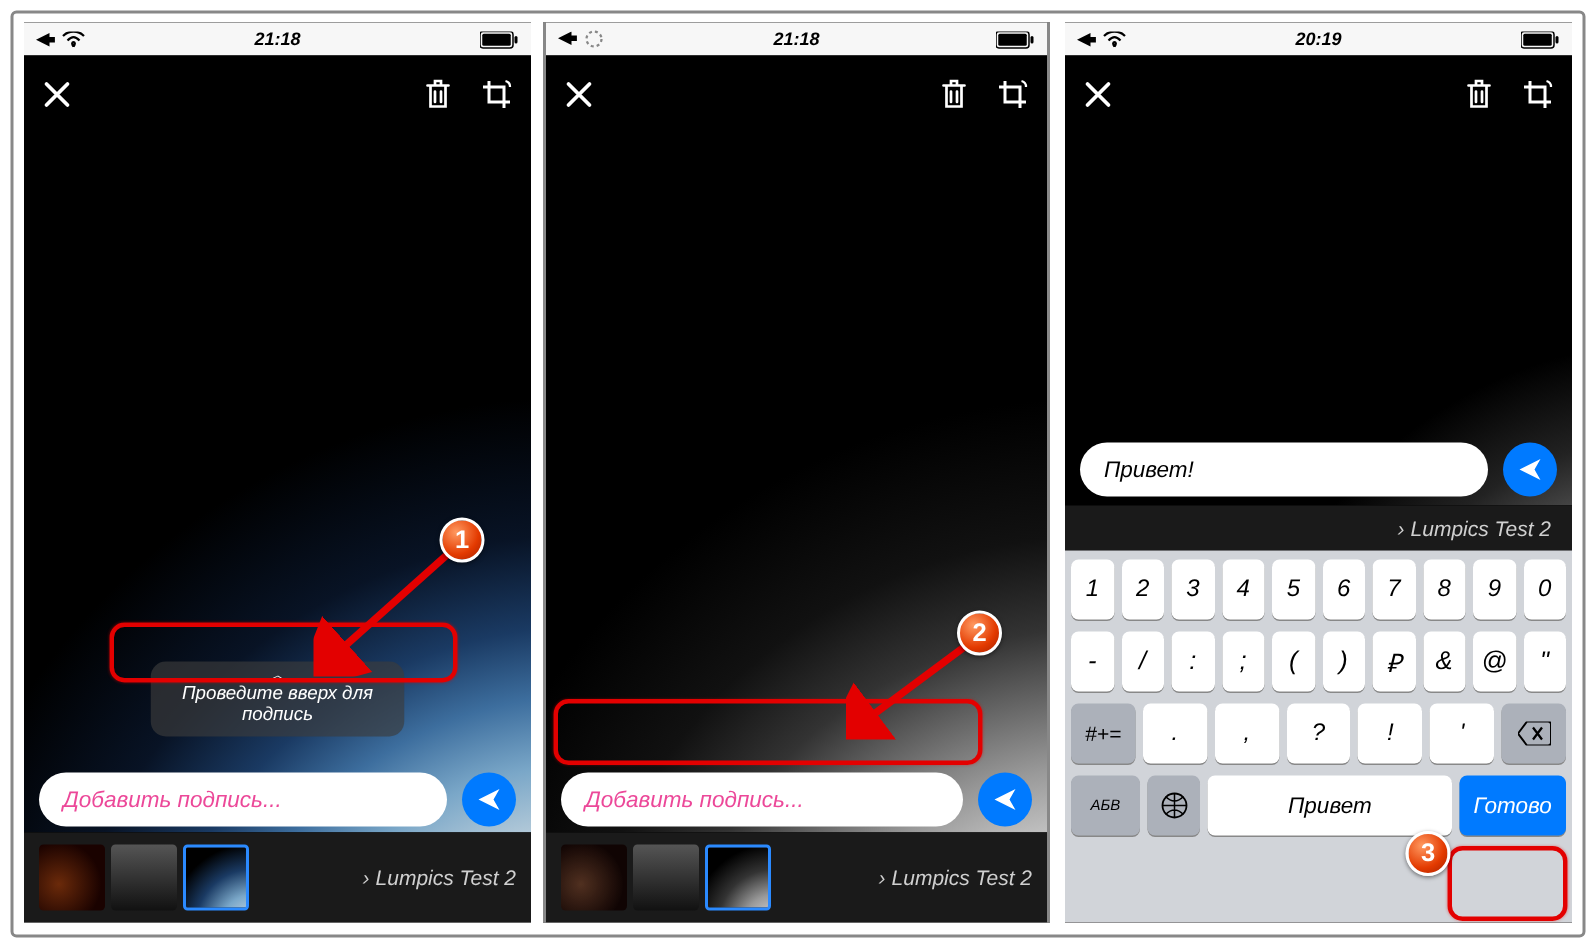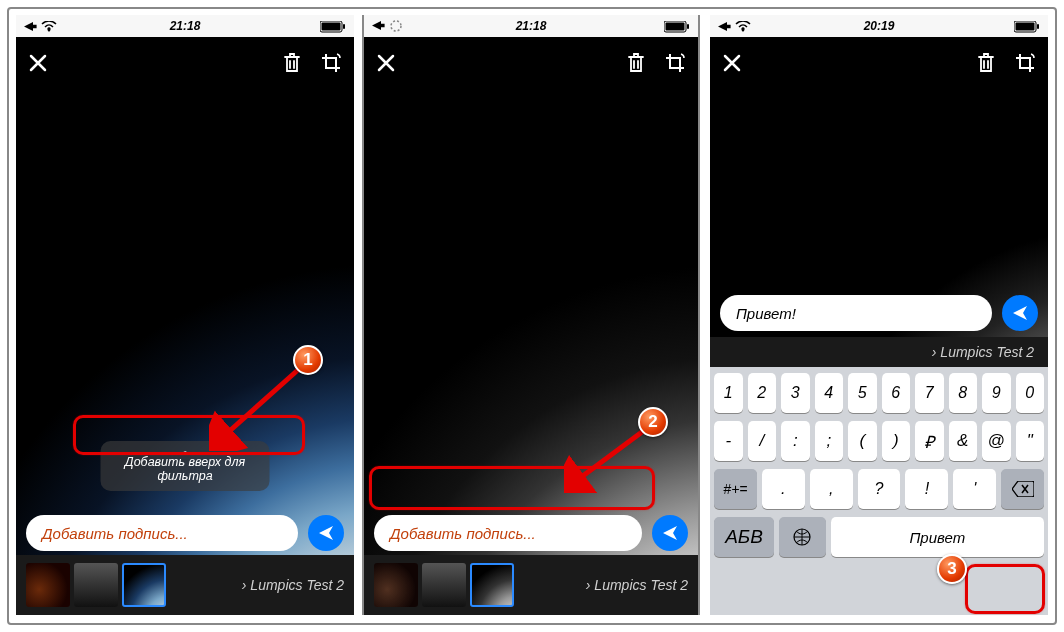--- a/index.html
+++ b/index.html
@@ -116,21 +116,21 @@
   }
   .caption-pill {
     flex: 1;
     background: #fff;
     height: 36px;
     border-radius: 18px;
     display: flex;
     align-items: center;
     padding: 0 16px;
     font-size: 15px;
-    color: #c2410c;
+    color: #ec4899;
   }
   .caption-pill.filled { color: #000; }
   .send-btn {
     width: 36px; height: 36px;
     background: #007aff;
     border-radius: 50%;
     display: flex; align-items: center; justify-content: center;
     color: #fff;
   }
 
@@ -202,21 +202,21 @@
     justify-content: center;
     font-size: 17px;
     color: #000;
   }
   .key.num { font-size: 16px; }
   .key.dark { background: #acb1ba; }
   .key.space { flex: 3.2; font-size: 15px; }
   .key.done { background: #007aff; color: #fff; font-size: 15px; flex: 1.4;}
   .key.small { flex: 0.9; font-size: 16px;}
   .key.globe { flex: 0.7; }
-  .key.abc { flex: 0.9; font-size: 19px; }
+  .key.abc { flex: 0.9; font-size: 10px; }
   .key.hash { flex: 0.9; font-size: 14px; }
 
   
   .redbox {
     position: absolute;
     border: 3px solid #e30000;
     border-radius: 10px;
     box-shadow: 0 0 2px rgba(227,0,0,.4);
     pointer-events: none;
     z-index: 50;
@@ -291,21 +291,21 @@
           <svg width="22" height="22" viewBox="0 0 22 22">
               <path d="M6 2 V16 H20 M2 6 H16 V20" stroke="#fff" stroke-width="2" fill="none"></path>
               <path d="M17 2 A4 4 0 0 1 20 6" stroke="#fff" stroke-width="1.5" fill="none"></path>
             </svg>
         </span>
       </div>
     </div>
 
     <div class="hint">
       <span class="chev">︿</span>
-      <span>Добавить вверх для фильтра</span>
+      <span>Проведите вверх для подпись</span>
     </div>
 
     <div class="caption-row">
       <div class="caption-pill">
         <span>Добавить подпись...</span>
       </div>
       <div class="send-btn">
         <svg width="18" height="18" viewBox="0 0 18 18">
             <path d="M2 9 L16 2 L12 9 L16 16 Z" fill="#fff"></path>
           </svg>
@@ -498,20 +498,21 @@
       </div>
       <div class="krow">
         <div class="key dark abc">АБВ</div>
         <div class="key dark globe">
           <svg width="20" height="20" viewBox="0 0 20 20">
               <circle cx="10" cy="10" r="8" fill="none" stroke="#000" stroke-width="1.2"></circle>
               <path d="M2 10 H18 M10 2 V18 M4 4 C8 8 12 8 16 4 M4 16 C8 12 12 12 16 16" fill="none" stroke="#000" stroke-width="1"></path>
             </svg>
         </div>
         <div class="key space">Привет</div>
+        <div class="key done">Готово</div>
       </div>
     </div>
   </div>
 
   <div class="redbox" style="left: 64px; top: 406px; width: 232px; height: 40px;"></div>
 
   <div class="redbox" style="left: 360px; top: 457px; width: 286px; height: 44px;"></div>
 
   <div class="redbox" style="left: 956px; top: 555px; width: 80px; height: 50px;"></div>
 

